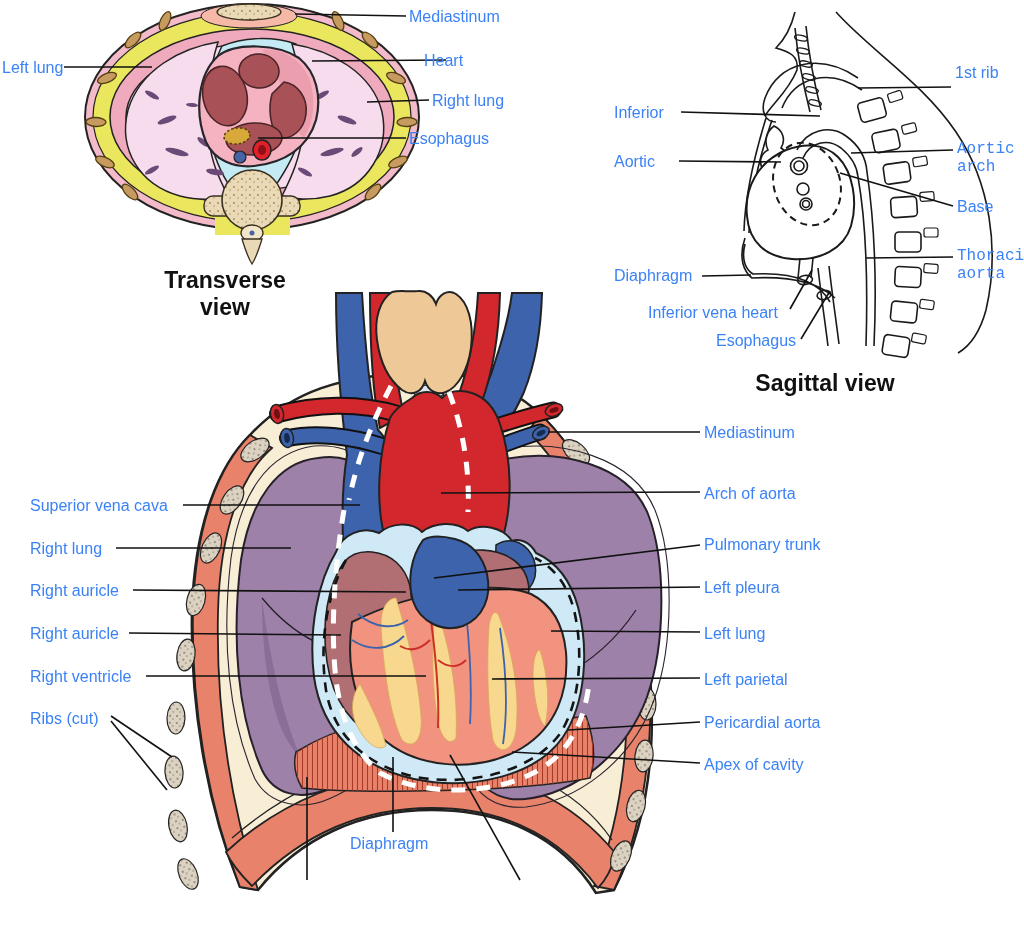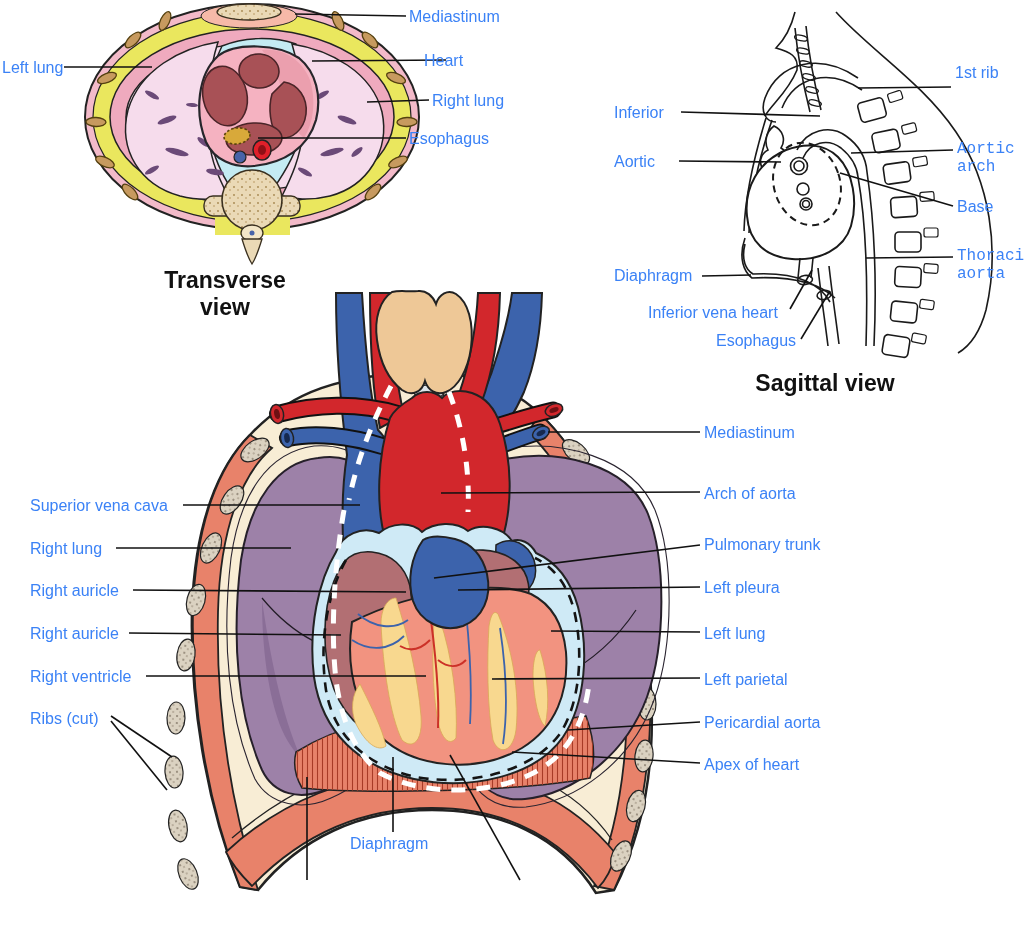--- a/index.html
+++ b/index.html
@@ -302,16 +302,16 @@
 <div class="lbl" style="left:30px;top:668px">Right ventricle</div>
 <div class="lbl" style="left:30px;top:710px">Ribs (cut)</div>
 
 <div class="lbl" style="left:704px;top:424px">Mediastinum</div>
 <div class="lbl" style="left:704px;top:485px">Arch of aorta</div>
 <div class="lbl" style="left:704px;top:536px">Pulmonary trunk</div>
 <div class="lbl" style="left:704px;top:579px">Left pleura</div>
 <div class="lbl" style="left:704px;top:625px">Left lung</div>
 <div class="lbl" style="left:704px;top:671px">Left parietal</div>
 <div class="lbl" style="left:704px;top:714px">Pericardial aorta</div>
-<div class="lbl" style="left:704px;top:756px">Apex of heart</div>
+<div class="lbl" style="left:704px;top:756px">Apex of cavity</div>
 
 <div class="lbl" style="left:350px;top:835px">Diaphragm</div>
 </div>
 
 </body></html>

